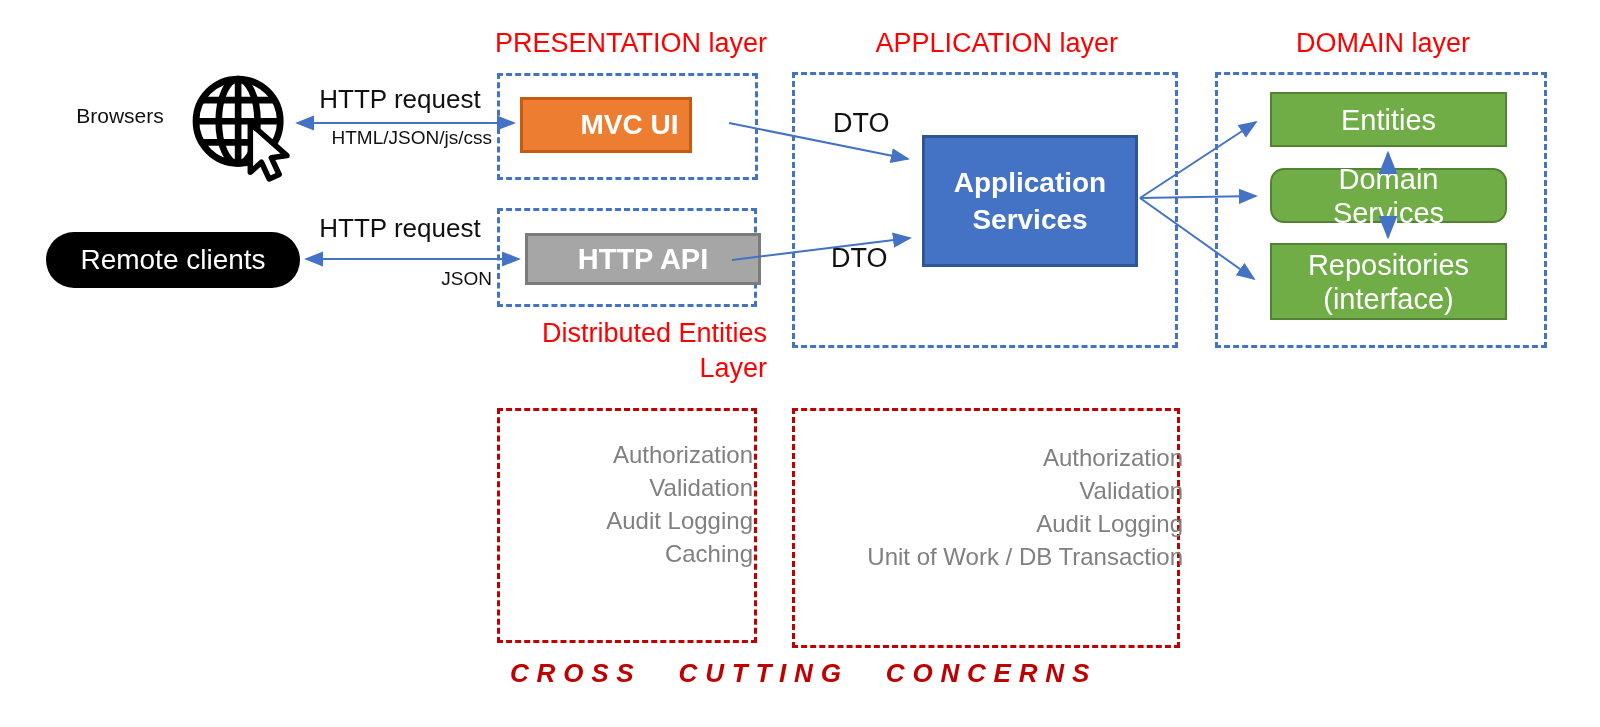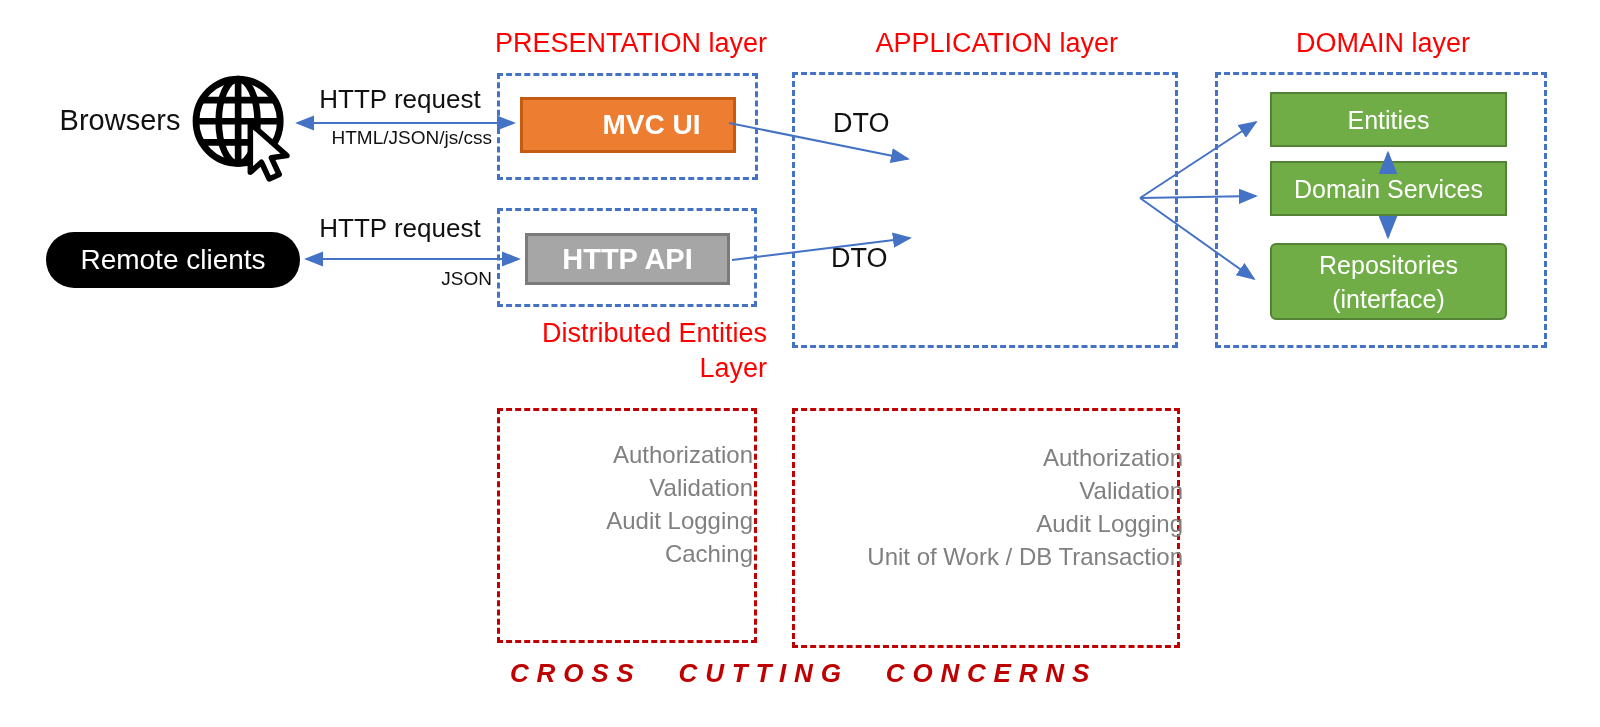--- a/index.html
+++ b/index.html
@@ -13,37 +13,37 @@
   .small-label{color:#111;font-size:19px;text-align:right;}
   .red-title{color:#ff0000;font-size:27px;font-weight:500;text-align:right;line-height:34px;}
   
   .blue-dash{border:3px dashed #4472c4;}
   .red-dash{border:3px dashed #c00000;}
   
   .node{display:flex;align-items:center;justify-content:center;text-align:center;color:#fff;}
   .orange-node{background:#ed7d31;border:3px solid #c55a11;font-weight:bold;font-size:28px;}
   .gray-node{background:#a6a6a6;border:3px solid #7b7b7b;font-weight:bold;font-size:29px;}
   .blue-node{background:#4472c4;border:3px solid #2f5597;font-weight:bold;font-size:28px;line-height:37px;padding:0 28px;}
-  .green-node{background:#70ad47;border:2px solid #548235;font-size:25px;line-height:34px;padding:0 20px;}
+  .green-node{background:#70ad47;border:2px solid #548235;font-size:29px;line-height:34px;padding:0 20px;}
   .black-node{background:#000;color:#fff;display:flex;align-items:center;justify-content:center;font-size:28px;}
   
   .cc-list{color:#808080;font-size:24px;line-height:33px;text-align:right;}
   .footer-text{
     color:#c00000;font-size:26px;font-style:italic;font-weight:600;
     letter-spacing:0.30em;word-spacing:0.85em;text-align:center;white-space:nowrap;
   }
   .dto-label{color:#111;font-size:27px;}
   svg.overlay{position:absolute;left:0;top:0;pointer-events:none;}
 </style>
 </head>
 <body>
 
 <div id="canvas">
 
-  <div class="abs plain-label" style="left:50px;top:104px;width:140px;font-size:29px;">Browsers</div>
+  <div class="abs plain-label" style="left:50px;top:104px;width:140px;font-size:21px;">Browsers</div>
 
   <div class="abs" style="left:186px;top:68px;width:122px;height:122px;">
     <svg viewBox="0 0 110 110" width="122" height="122">
       <g stroke="#000" stroke-width="6" fill="none">
         <circle cx="47" cy="48" r="38"></circle>
         <ellipse cx="47" cy="48" rx="17.5" ry="38"></ellipse>
         <line x1="47" y1="10" x2="47" y2="86"></line>
         <line x1="13" y1="29" x2="81" y2="29"></line>
         <line x1="9" y1="48" x2="85" y2="48"></line>
         <line x1="13" y1="67" x2="81" y2="67"></line>
@@ -58,42 +58,45 @@
 
   <div class="abs plain-label" style="left:308px;top:84px;width:184px;">HTTP request</div>
   <div class="abs small-label" style="left:308px;top:127px;width:184px;">HTML/JSON/js/css</div>
   <div class="abs plain-label" style="left:308px;top:213px;width:184px;">HTTP request</div>
   <div class="abs small-label" style="left:308px;top:268px;width:184px;">JSON</div>
   <div class="abs dto-label" style="left:833px;top:108px;">DTO</div>
   <div class="abs dto-label" style="left:831px;top:243px;">DTO</div>
 
   <div class="abs red-title" style="left:487px;top:26px;width:280px;">PRESENTATION layer</div>
   <div class="abs blue-dash" style="left:497px;top:73px;width:261px;height:107px;"></div>
-  <div class="abs node orange-node" style="left:520px;top:97px;width:216px;height:56px;padding-left:47px;">
+  <div class="abs node orange-node" style="left:520px;top:97px;width:172px;height:56px;padding-left:47px;">
     <span>MVC UI</span>
   </div>
 
   <div class="abs blue-dash" style="left:497px;top:208px;width:260px;height:99px;"></div>
-  <div class="abs node gray-node" style="left:525px;top:233px;width:205px;height:52px;">
+  <div class="abs node gray-node" style="left:525px;top:233px;width:236px;height:52px;">
     <span>HTTP API</span>
   </div>
   <div class="abs red-title" style="left:487px;top:316px;width:280px;line-height:35px;">Distributed Entities Layer</div>
 
   <div class="abs red-title" style="left:818px;top:26px;width:300px;">APPLICATION layer</div>
   <div class="abs blue-dash" style="left:792px;top:72px;width:386px;height:276px;"></div>
+  <div class="abs node blue-node" style="left:922px;top:135px;width:216px;height:132px;">
+    <span>Application Services</span>
+  </div>
 
   <div class="abs red-title" style="left:1240px;top:26px;width:230px;">DOMAIN layer</div>
   <div class="abs blue-dash" style="left:1215px;top:72px;width:332px;height:276px;"></div>
   <div class="abs node green-node" style="left:1270px;top:92px;width:237px;height:55px;">
     <span>Entities</span>
   </div>
-  <div class="abs node green-node" style="left:1270px;top:161px;width:237px;height:55px;">
+  <div class="abs node green-node" style="left:1270px;top:168px;width:237px;height:55px;border-radius:14px;">
     <span>Domain Services</span>
   </div>
-  <div class="abs node green-node" style="left:1270px;top:243px;width:237px;height:77px;border-radius:6px;">
+  <div class="abs node green-node" style="left:1270px;top:243px;width:237px;height:77px;">
     <span>Repositories (interface)</span>
   </div>
 
   <div class="abs red-dash" style="left:497px;top:408px;width:260px;height:235px;"></div>
   <div class="abs cc-list" style="left:513px;top:438px;width:240px;">
     <div>Authorization</div>
     <div>Validation</div>
     <div>Audit Logging</div>
     <div>Caching</div>
   </div>

